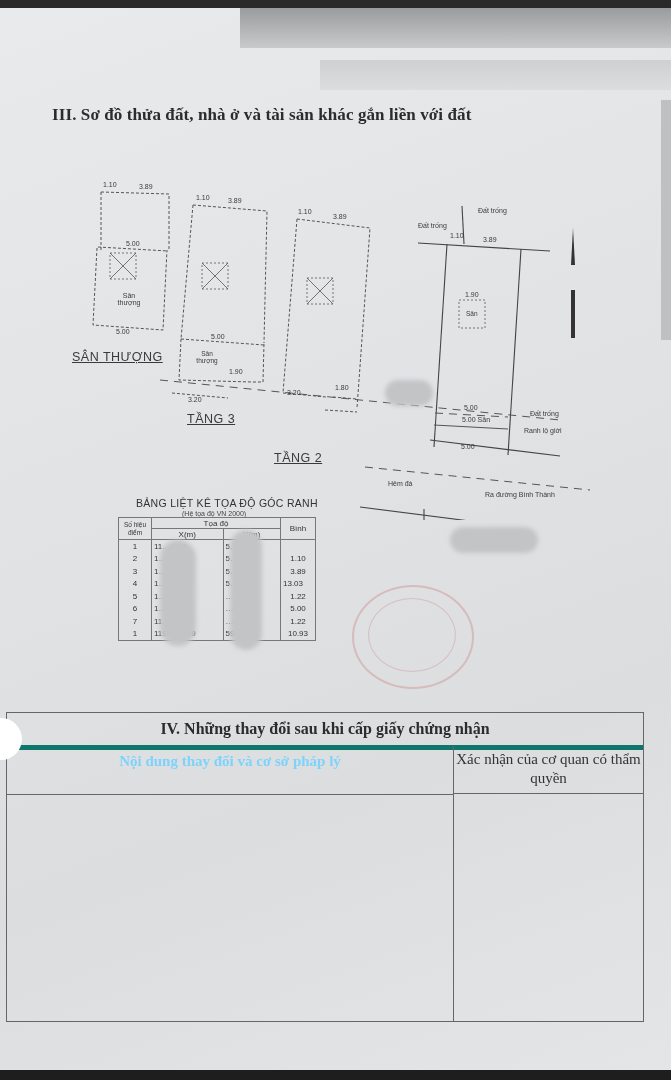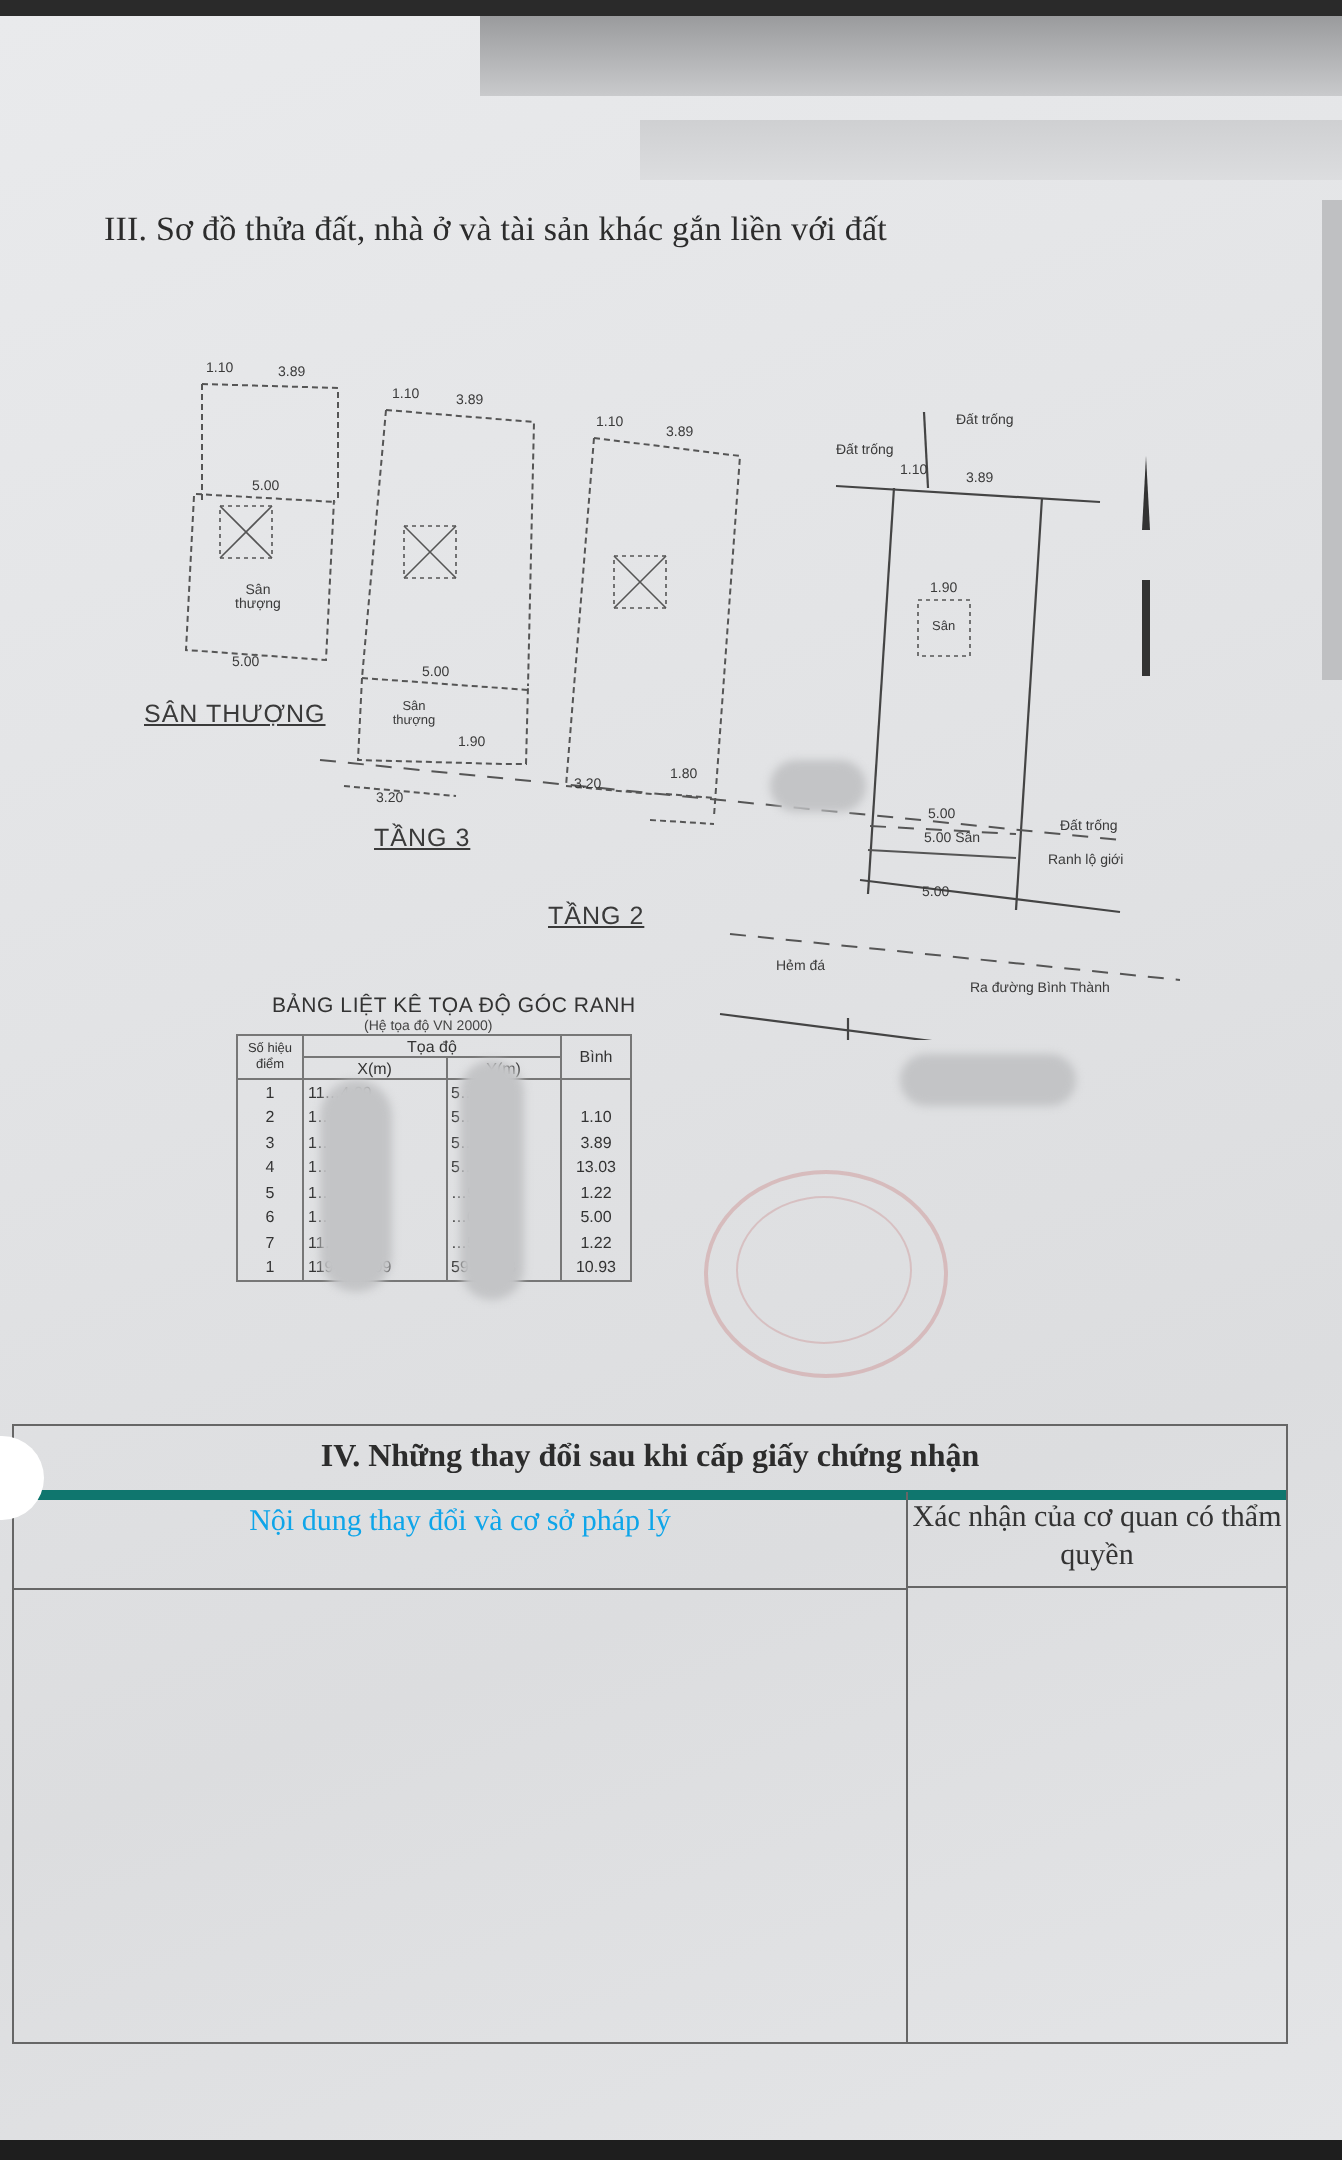--- a/index.html
+++ b/index.html
@@ -1,35 +1,35 @@
 <!DOCTYPE html>
 <html><head>
 <meta charset="utf-8">
 <style>
   html,body{margin:0;padding:0;}
   body{width:671px;height:1080px;overflow:hidden;background:#2a2a2a;position:relative;font-family:"Liberation Serif",serif;}
   .paper{position:absolute;left:0;top:8px;width:671px;height:1062px;background:linear-gradient(160deg,#e9eaec 0%,#e2e3e5 40%,#dcdddf 70%,#e4e5e7 100%);}
   .topband{position:absolute;left:240px;top:8px;width:431px;height:40px;background:linear-gradient(180deg,#9a9b9d,#c9cacc);}
   .topband2{position:absolute;left:320px;top:60px;width:351px;height:30px;background:linear-gradient(180deg,#cfd0d2,#dcdddf);}
   .rightshade{position:absolute;right:0;top:100px;width:10px;height:240px;background:#bfc0c2;}
-  .sec3-title{position:absolute;left:52px;top:105px;font-weight:normal;font-size:17px;color:#2c2c2c;letter-spacing:0.1px;}
+  .sec3-title{position:absolute;left:52px;top:105px;font-weight:bold;font-size:17px;color:#2c2c2c;letter-spacing:0.1px;}
   svg.plan{position:absolute;left:0;top:0;}
   .lbl{position:absolute;font-family:"Liberation Sans",sans-serif;color:#3a3a3a;}
   .floor-label{font-size:12.5px;text-decoration:underline;letter-spacing:0.5px;}
   .tbl-title{position:absolute;left:136px;top:497px;font-family:"Liberation Sans",sans-serif;font-size:10.5px;color:#333;letter-spacing:0.3px;}
   .tbl-sub{position:absolute;left:182px;top:510px;font-family:"Liberation Sans",sans-serif;font-size:7px;color:#444;}
   table.coords{position:absolute;left:118px;top:517px;width:198px;border-collapse:collapse;font-family:"Liberation Sans",sans-serif;font-size:8px;color:#333;}
   table.coords td,table.coords th{border:1px solid #777;padding:0 2px;font-weight:normal;height:10px;}
   table.coords tr.body td{border-top:none;border-bottom:none;height:12.5px;}
   .blur{position:absolute;background:#c3c4c6;border-radius:30px;filter:blur(2px);}
   .stamp{position:absolute;left:352px;top:585px;width:118px;height:100px;border:2px solid rgba(200,120,120,0.35);border-radius:50%;}
   .stamp2{position:absolute;left:368px;top:598px;width:86px;height:72px;border:1px solid rgba(200,120,120,0.3);border-radius:50%;}
   .sec4{position:absolute;left:6px;top:712px;width:636px;height:308px;border:1px solid #666;}
   .sec4 .title{position:absolute;left:0;top:0;width:100%;height:32px;border-bottom:5px solid #0f766e;text-align:center;font-weight:bold;font-size:16px;line-height:32px;color:#2c2c2c;}
-  .sec4 .col-left{position:absolute;left:0;top:33px;width:446px;height:48px;border-bottom:1px solid #666;border-right:1px solid #666;text-align:center;font-size:15px;line-height:30px;color:#0ea5e9;}
+  .sec4 .col-left{position:absolute;left:0;top:33px;width:446px;height:48px;border-bottom:1px solid #666;border-right:1px solid #666;text-align:center;font-size:15px;line-height:30px;color:#7dd3fc;font-weight:bold;}
   .sec4 .col-right{position:absolute;left:447px;top:33px;width:189px;height:48px;border-bottom:1px solid #666;text-align:center;font-size:15px;line-height:19px;color:#333;padding-top:4px;box-sizing:border-box;}
   .sec4 .vline{position:absolute;left:446px;top:82px;width:1px;height:226px;background:#666;}
   .thumb{position:absolute;left:-20px;top:718px;width:42px;height:42px;border-radius:50%;background:#fff;}
   .bottomdark{position:absolute;left:0;top:1070px;width:671px;height:10px;background:#1e1e1e;}
 </style>
 </head>
 <body>
 
 <div class="paper"></div>
 <div class="topband"></div>
@@ -161,21 +161,21 @@
   <tr class="body">
         <td style="text-align:center">3</td>
         <td>1…68</td>
         <td>5…0</td>
         <td style="text-align:center">3.89</td>
       </tr>
   <tr class="body">
         <td style="text-align:center">4</td>
         <td>1….71</td>
         <td>5…11</td>
-        <td style="text-align:center">13.03</td>
+        <td style="">13.03</td>
       </tr>
   <tr class="body">
         <td style="text-align:center">5</td>
         <td>1…50</td>
         <td>…99</td>
         <td style="text-align:center">1.22</td>
       </tr>
   <tr class="body">
         <td style="text-align:center">6</td>
         <td>1…15</td>

